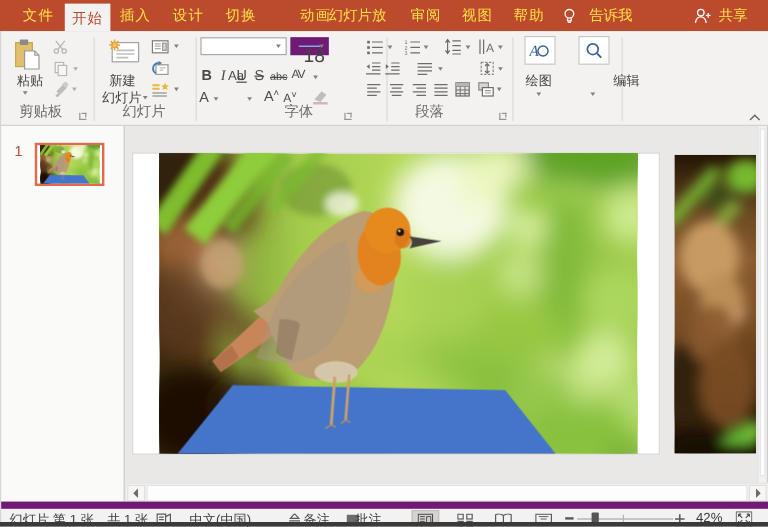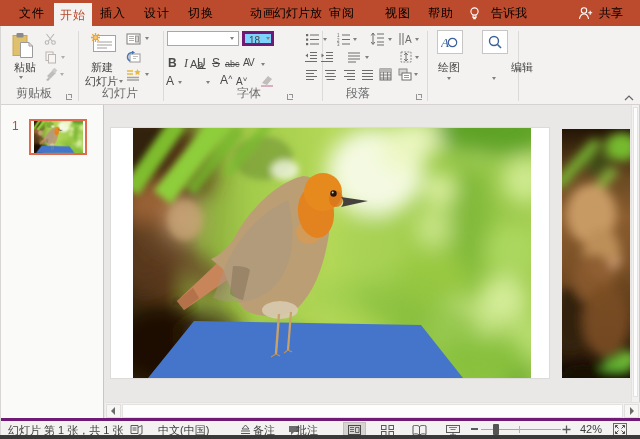--- a/index.html
+++ b/index.html
@@ -1,53 +1,53 @@
 <!DOCTYPE html>
 <html><head><meta charset="utf-8"><style>
 *{margin:0;padding:0;box-sizing:border-box}
 html,body{width:640px;height:439px;overflow:hidden;font-family:"Liberation Sans",sans-serif;}
 .abs{position:absolute}
 #app{position:relative;width:640px;height:439px;background:#E9E8E7}
 
 #titlebar{position:absolute;left:0;top:0;width:640px;height:26px;background:#BC4A2C}
-.tab{position:absolute;top:0;height:26px;line-height:27px;color:#000000;font-size:12px;text-align:center;letter-spacing:1px}
+.tab{position:absolute;top:0;height:26px;line-height:27px;color:#fde047;font-size:12px;text-align:center;letter-spacing:1px}
 #tab-home{position:absolute;left:54px;top:3px;width:38px;height:23px;background:#F3F2F1;color:#B7472A;font-size:12px;text-align:center;line-height:24px;letter-spacing:1px}
 
 #ribbon{position:absolute;left:0;top:26px;width:640px;height:79px;background:#F3F2F1;border-bottom:1px solid #D5D2CF}
 .vsep{position:absolute;top:5px;width:1px;height:70px;background:#DCDAD8}
 .glabel{position:absolute;bottom:2px;font-size:12px;color:#6b6b6b;letter-spacing:0px;white-space:nowrap}
 .launch{position:absolute;bottom:4px;width:6px;height:6px;border-left:1px solid #8a8a8a;border-bottom:1px solid #8a8a8a;opacity:.9}
 .launch:after{content:"";position:absolute;right:0px;top:0px;width:3px;height:3px;border-right:1px solid #8a8a8a;border-top:1px solid #8a8a8a}
 .dn{width:0;height:0;border-left:2.5px solid transparent;border-right:2.5px solid transparent;border-top:3px solid #808080;position:absolute}
 .icon{position:absolute}
 .cn{font-size:11px;color:#444;white-space:nowrap;position:absolute}
 
 #leftpanel{position:absolute;left:0;top:105px;width:104px;height:313px;background:#FAFAF9;border-right:1px solid #C9C7C6}
 #thumb{position:absolute;left:29px;top:119px;width:58px;height:36px;border:2px solid #E2694C;background:#fff}
 #slide{position:absolute;left:111px;top:128px;width:438px;height:250px;background:#fff;outline:1px solid #DCDBDA}
 #img2{position:absolute;left:562px;top:129px;width:68px;height:249px}
 
 #hscroll{position:absolute;left:105px;top:402px;width:535px;height:16px;background:#F2F1F0;border-top:1px solid #E3E2E1}
 #vscroll{position:absolute;left:631px;top:105px;width:9px;height:297px;background:#F2F1F0;border-left:1px solid #E3E2E1;border-right:1px solid #CECDCC}
 
-#statusbar{position:absolute;left:0;top:418px;width:640px;height:19px;background:#F3F2F1;border-top:3px solid #701a75;color:#3d3d3d;font-size:11px}
+#statusbar{position:absolute;left:0;top:418px;width:640px;height:19px;background:#F3F2F1;border-top:6px solid #701a75;color:#3d3d3d;font-size:11px}
 #bottomstrip{position:absolute;left:0;top:435px;width:640px;height:4px;background:#3A3A3A}
 .sb{position:absolute;top:2px;font-size:11px;color:#3d3d3d;white-space:nowrap}
 </style></head>
 <body>
 <div id="app">
 
 <div id="titlebar">
  <div class="tab" style="left:17px;width:30px">文件</div>
  <div class="tab" style="left:99px;width:28px">插入</div>
  <div class="tab" style="left:143px;width:28px">设计</div>
  <div class="tab" style="left:187px;width:28px">切换</div>
  <div class="tab" style="left:249px;width:28px">动画</div>
  <div class="tab" style="left:271px;width:54px;letter-spacing:0">幻灯片放映</div>
- <div class="tab" style="left:328px;width:28px">审阅</div>
+ <div class="tab" style="left:341px;width:28px">审阅</div>
  <div class="tab" style="left:384px;width:28px">视图</div>
  <div class="tab" style="left:427px;width:28px">帮助</div>
  <svg class="abs" style="left:468px;top:6px" width="13" height="15" viewBox="0 0 13 15">
         <g fill="none" stroke="#fff" stroke-width="1.1">
           <circle cx="6.5" cy="5.5" r="3.6"></circle>
           <path d="M5 9.2v2.2h3V9.2M5.2 12.6h2.6"></path>
         </g>
       </svg>
  <div class="tab" style="left:489px;width:40px;letter-spacing:0">告诉我</div>
  <svg class="abs" style="left:578px;top:6px" width="16" height="14" viewBox="0 0 16 14">
@@ -134,21 +134,21 @@
       </svg>
  <svg class="icon" style="left:126px;top:43px" width="15" height="12" viewBox="0 0 15 12">
         <path d="M1 2 h6 M1 5 h6" stroke="#e8b93d" stroke-width="1.6"></path>
         <path d="M1 8.5 h12 M1 11 h12" stroke="#a5a3a1" stroke-width="1.4"></path>
         <path d="M11.5 0 l1 2 2.2.2 -1.6 1.5.4 2.2 -2-1 -2 1 .4-2.2 -1.6-1.5 2.2-.2 Z" fill="#e8b93d"></path>
       </svg>
  <div class="dn" style="left:145px;top:47px"></div>
 
  <div class="abs" style="left:167px;top:5px;width:72px;height:15px;background:#fff;border:1px solid #aaa8a6"></div>
  <div class="dn" style="left:230px;top:11px"></div>
- <div class="abs" style="left:242px;top:5px;width:32px;height:15px;background:#7dd3fc;border:3px solid #701a75;font-size:10px;color:#444;padding:1px 0 0 4px">18</div>
+ <div class="abs" style="left:242px;top:5px;width:32px;height:15px;background:#7dd3fc;border:7px solid #701a75;font-size:16px;color:#444;padding:1px 0 0 4px">18</div>
  <div class="dn" style="left:266px;top:11px"></div>
  <div class="cn" style="left:168px;top:30px;font-weight:bold;font-size:12px;color:#4a4a4a">B</div>
  <div class="cn" style="left:184px;top:30px;font-style:italic;font-family:'Liberation Serif',serif;font-size:12px;color:#4a4a4a">I</div>
  <div class="cn" style="left:197px;top:30px;text-decoration:underline;font-size:12px;color:#4a4a4a">U</div>
  <div class="cn" style="left:212px;top:30px;text-decoration:line-through;font-size:12px;color:#4a4a4a">S</div>
  <div class="cn" style="left:225px;top:33px;text-decoration:line-through;font-size:9px;color:#4a4a4a">abc</div>
  <div class="cn" style="left:243px;top:31px;font-size:10px;color:#4a4a4a;letter-spacing:-1px">AV</div>
  <div class="dn" style="left:261px;top:37px"></div>
  <div class="cn" style="left:166px;top:48px;font-size:12px;color:#4a4a4a">A</div>
  <div class="dn" style="left:178px;top:55px"></div>

